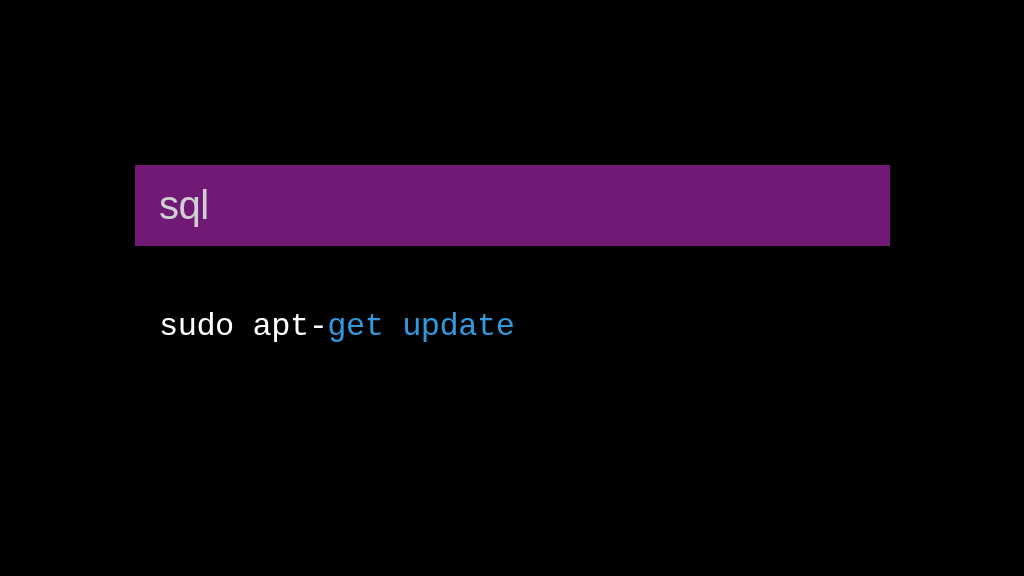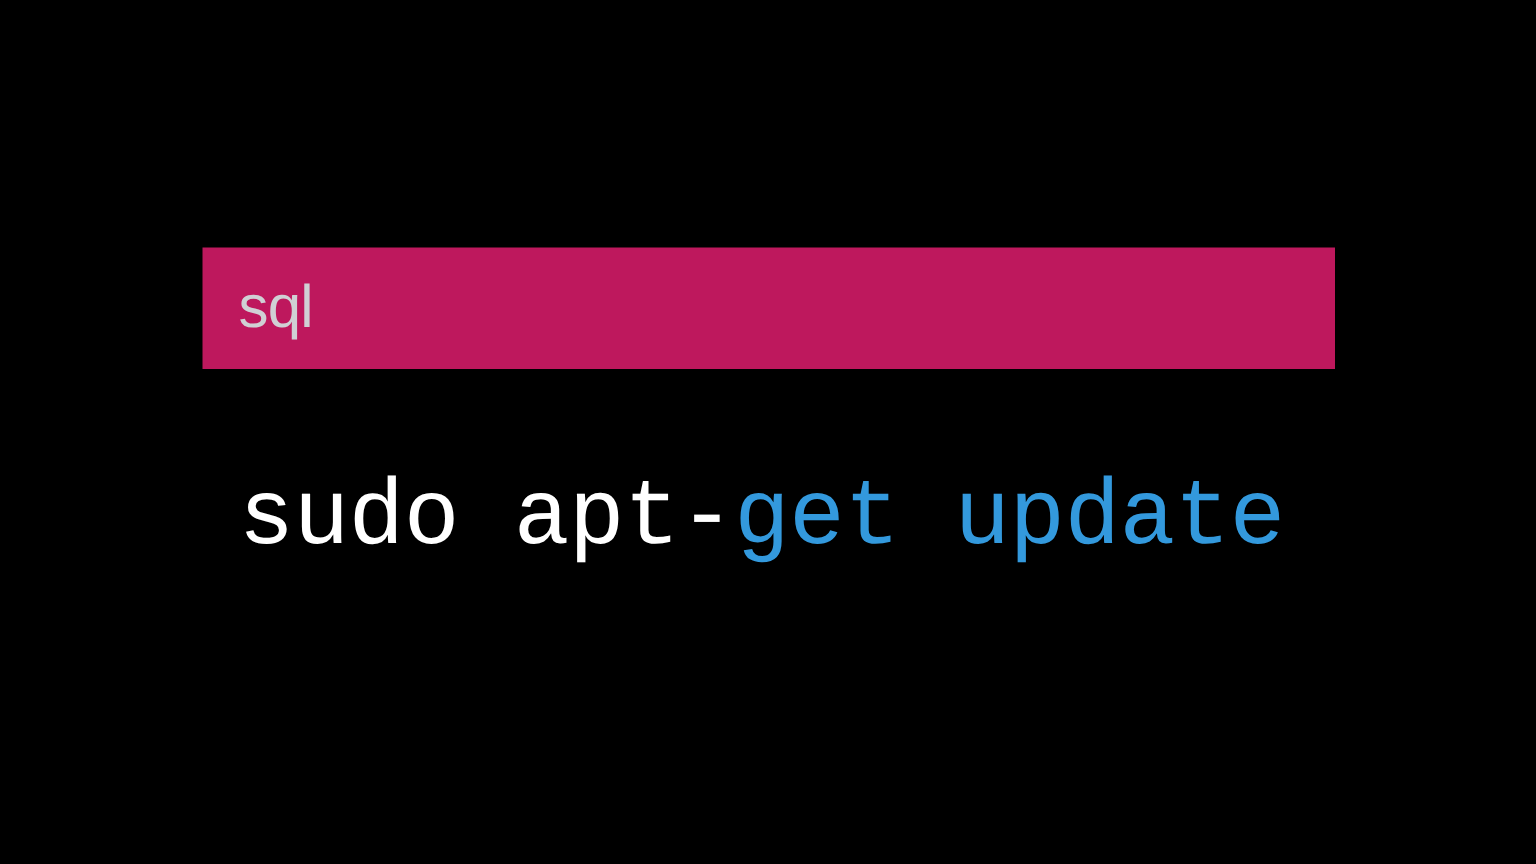--- a/index.html
+++ b/index.html
@@ -14,31 +14,31 @@
       overflow: hidden;
       font-family: -apple-system, BlinkMacSystemFont, "Segoe UI", Helvetica, Arial, sans-serif;
     }
     .code-block-container {
       position: absolute;
       left: 135px;
       top: 165px;
       width: 755px;
     }
     .code-header {
-      background-color: #be185d;
+      background-color: #701a75;
       padding: 18px 24px;
       color: #d0d0d4;
       font-size: 40px;
       font-weight: 400;
       letter-spacing: -0.5px;
     }
     .code-content {
       padding: 60px 24px 0 24px;
       font-family: "SF Mono", Monaco, Menlo, Consolas, "Courier New", monospace;
-      font-size: 62px;
+      font-size: 32px;
       line-height: 1.3;
       letter-spacing: -0.5px;
     }
     .token-plain {
       color: #ffffff;
     }
     .token-keyword {
       color: #3399dd;
     }
   </style>

